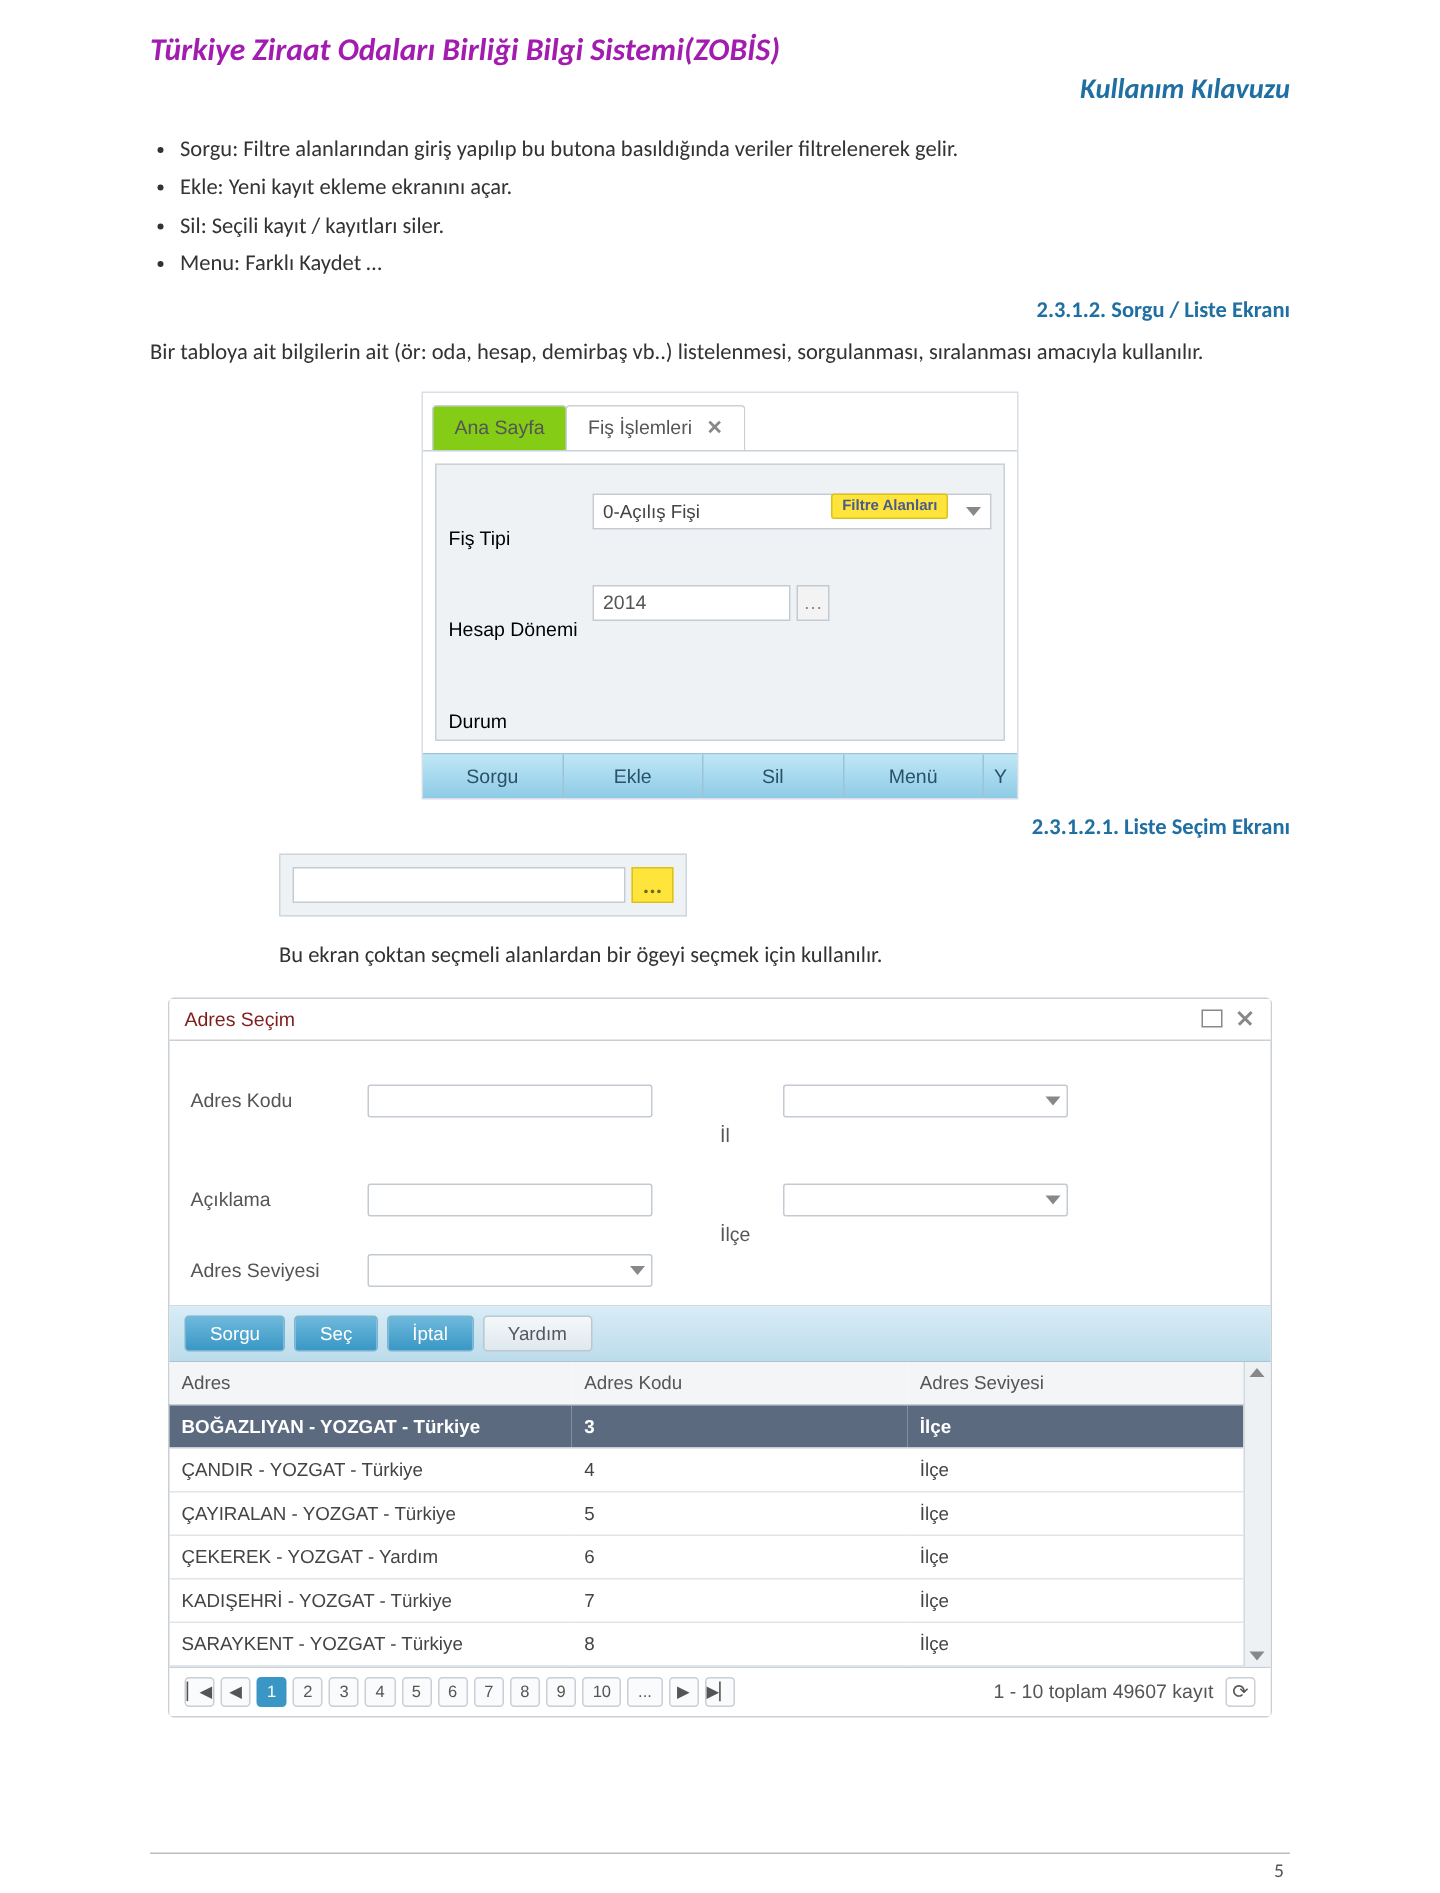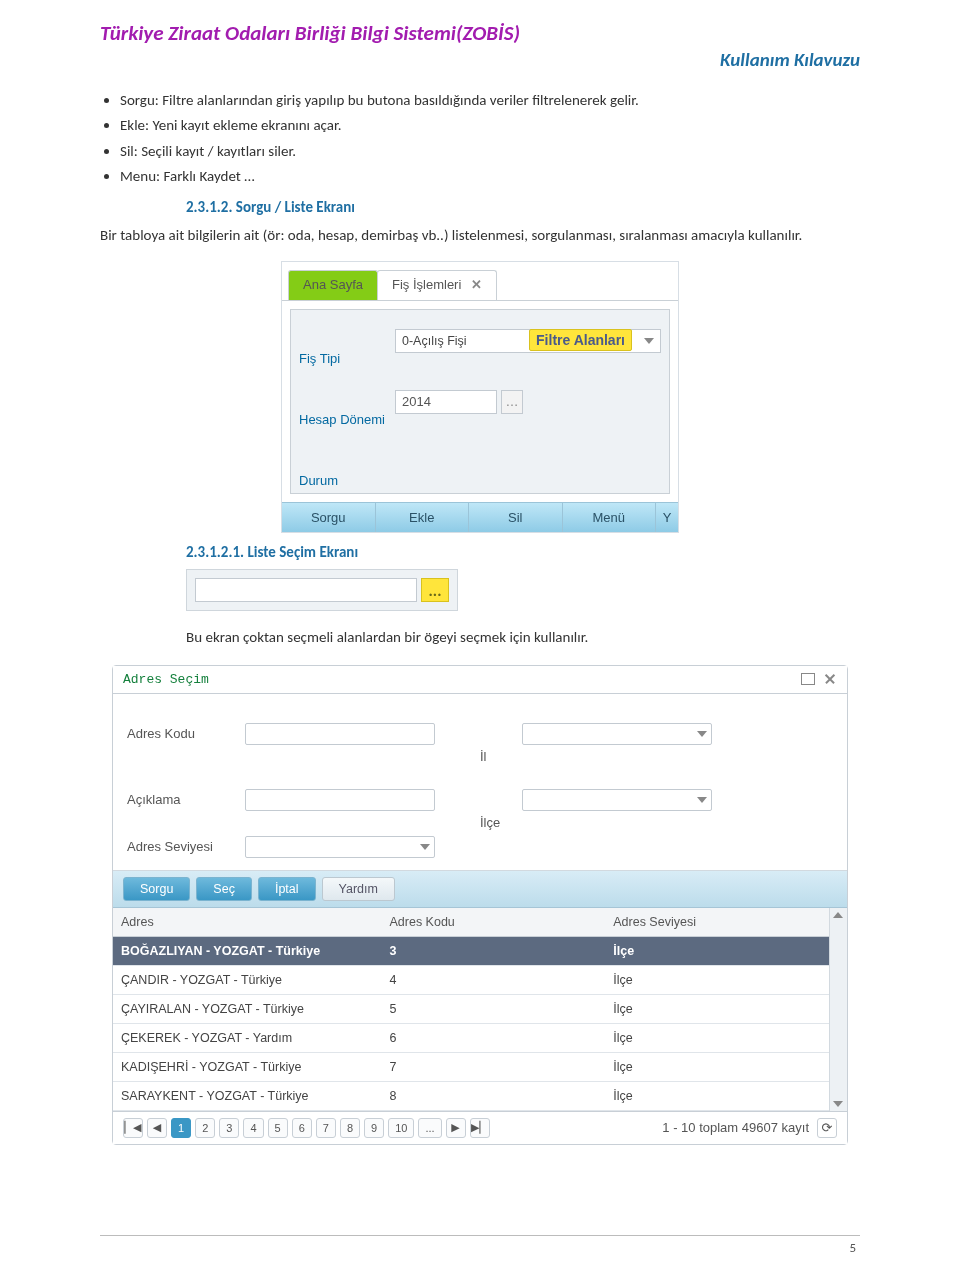--- a/index.html
+++ b/index.html
@@ -35,20 +35,21 @@
     list-style: disc;
     font-size: 15px;
     line-height: 1.55;
   }
   ul.bullets li { margin-bottom: 2px; }
   .sec-heading {
     margin-left: 86px;
     margin-top: 10px;
     margin-bottom: 8px;
     font-size: 15px;
+    text-align: right;
   }
   .sec-heading .num { color: #1f6fa3; font-weight: 600; }
   .sec-heading .label { color: #1f6fa3; font-weight: 600; }
   .para {
     font-size: 15px;
     line-height: 1.55;
     margin: 6px 0 14px 0;
   }
   .para-indent { margin-left: 86px; font-size: 15px; line-height: 1.55; }
 
@@ -90,21 +91,21 @@
     margin: 8px;
     background: #eef2f5;
   }
   .filter-row {
     display: flex;
     align-items: center;
     padding: 5px 8px;
   }
   .filter-label {
     width: 96px;
-    color: #0369a1;
+    color: #000000;
     margin-top: 36px;
   }
   .filter-select, .filter-input {
     height: 24px;
     background: #fff;
     border: 1px solid #c3cad1;
     font-size: 12.5px;
     display: flex;
     align-items: center;
     padding: 0 6px;
@@ -118,21 +119,21 @@
     border-top: 6px solid #888;
     margin-left: 6px;
   }
   .highlight-badge {
     position: absolute;
     right: 28px;
     top: -1px;
     background: #ffe53b;
     color: #4a5a8a;
     font-weight: bold;
-    font-size: 14px;
+    font-size: 10px;
     padding: 2px 6px;
     border: 1px solid #d9c21e;
     border-radius: 2px;
   }
   .date-input {
     width: 108px;
     height: 24px;
     background: #fff;
     border: 1px solid #c3cad1;
     display: flex;
@@ -140,21 +141,21 @@
     justify-content: flex-end;
     padding: 0 4px;
   }
   .cal-icon {
     width: 12px; height: 12px;
     border: 1px solid #999;
     position: relative;
   }
   .cal-icon::before { content:""; position:absolute; top:2px; left:0; right:0; height:1px; background:#999; }
   .date-gap { flex: 1 1 auto; }
-  .year-input { width: 102px; height: 24px; background:#fff; border:1px solid #c3cad1; padding:0 6px; display:flex; align-items:center; }
+  .year-input { width: 132px; height: 24px; background:#fff; border:1px solid #c3cad1; padding:0 6px; display:flex; align-items:center; }
   .year-btn { width: 22px; height: 24px; background:#f3f3f3; border:1px solid #c3cad1; margin-left:4px; display:flex; align-items:center; justify-content:center; color:#888; }
   .button-bar {
     display: flex;
     background: linear-gradient(#bfe7f7, #8ecbe6);
     border-top: 1px solid #9bc4d8;
   }
   .bar-btn {
     flex: 1 1 0;
     text-align: center;
     padding: 7px 0;
@@ -195,21 +196,21 @@
     color: #444;
     background: #fff;
   }
   .wintitle {
     display: flex;
     align-items: center;
     padding: 6px 10px;
     border-bottom: 1px solid #c8cfd6;
     background: #fff;
   }
-  .wintitle-text { flex: 1 1 auto; color: #15803d; font-family: Liberation Mono, monospace; }
+  .wintitle-text { flex: 1 1 auto; color: #7f1d1d; }
   .win-icn { width:14px; height:12px; margin-left:8px; position:relative; }
   .win-max { border:1px solid #888; }
   .win-close { }
   .win-close::before, .win-close::after {
     content:""; position:absolute; left:1px; top:5px; width:12px; height:1.5px; background:#888;
   }
   .win-close::before { transform: rotate(45deg); }
   .win-close::after  { transform: rotate(-45deg); }
   .form-area {
     padding: 10px 14px 6px 14px;

